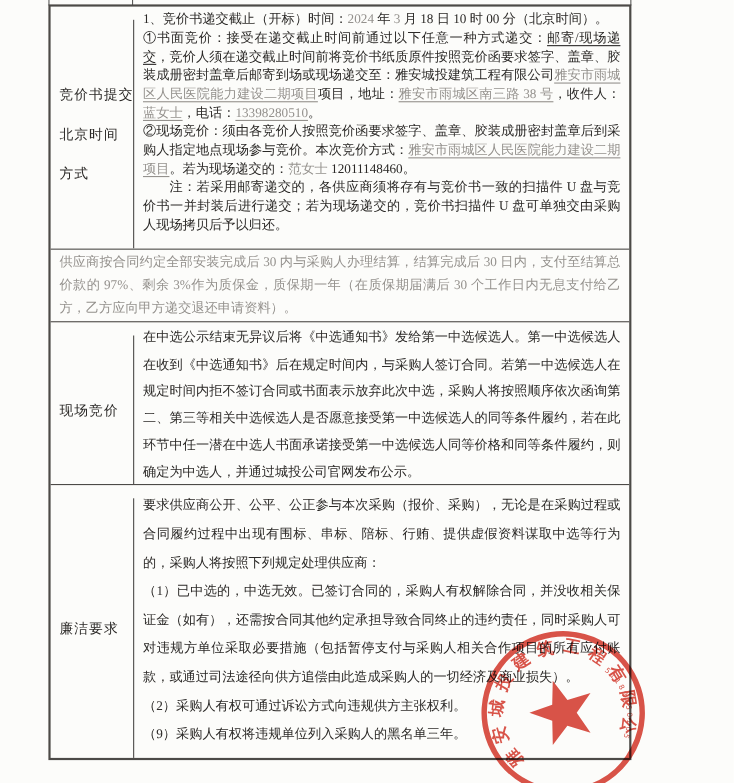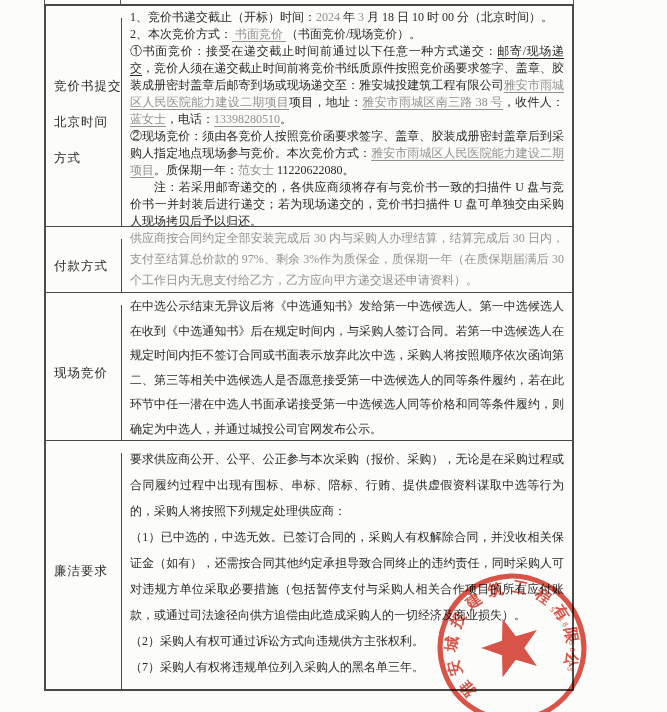--- a/index.html
+++ b/index.html
@@ -83,51 +83,47 @@
 
   <div class="doc-table">
       <div class="t-row">
         <div class="t-label">
           <div class="label-line">竞价书提交</div>
           <div class="label-line">北京时间</div>
           <div class="label-line">方式</div>
         </div>
         <div class="t-content">
           <p class="para"><span>1、竞价书递交截止（开标）时间：</span><span class="seg-g">2024</span><span> 年 </span><span class="seg-g">3</span><span> 月 18 日 10 时 00 分（北京时间）。</span></p>
-          <p class="para"><span>2、本次竞价方式：</span><span class="seg-g seg-u">&nbsp;书面竞价&nbsp;</span><span>（书面竞价/现场竞价）。</span></p>
           <p class="para"><span class="seg-b">①书面竞价：</span><span>接受在递交截止时间前通过以下任意一种方式递交：</span><span class="seg-b seg-u">邮寄/现场递交</span><span>，竞价人须在递交截止时间前将竞价书纸质原件按照竞价函要求签字、盖章、胶装成册密封盖章后邮寄到场或现场递交至：雅安城投建筑工程有限公司</span><span class="seg-g seg-u">雅安市雨城区人民医院能力建设二期项目</span><span>项目，地址：</span><span class="seg-g seg-u">雅安市雨城区南三路 38 号</span><span>，收件人：</span><span class="seg-g seg-u">蓝女士</span><span>，电话：</span><span class="seg-g seg-u">13398280510</span><span>。</span></p>
-          <p class="para"><span class="seg-b">②现场竞价：</span><span>须由各竞价人按照竞价函要求签字、盖章、胶装成册密封盖章后到采购人指定地点现场参与竞价。本次竞价方式：</span><span class="seg-g seg-u">雅安市雨城区人民医院能力建设二期项目</span><span>。质保期一年：</span><span class="seg-g">范女士</span><span> 11220622080。</span></p>
+          <p class="para"><span class="seg-b">②现场竞价：</span><span>须由各竞价人按照竞价函要求签字、盖章、胶装成册密封盖章后到采购人指定地点现场参与竞价。本次竞价方式：</span><span class="seg-g seg-u">雅安市雨城区人民医院能力建设二期项目</span><span>。若为现场递交的：</span><span class="seg-g">范女士</span><span> 12011148460。</span></p>
           <p class="para indent"><span>注：若采用邮寄递交的，各供应商须将存有与竞价书一致的扫描件 U 盘与竞价书一并封装后进行递交；若为现场递交的，竞价书扫描件 U 盘可单独交由采购人现场拷贝后予以归还。</span></p>
         </div>
       </div>
       <div class="t-row">
-        <div class="t-label">
-          <div class="label-line">付款方式</div>
-        </div>
         <div class="t-content">
           <p class="para"><span class="seg-g">供应商按合同约定全部安装完成后 30 内与采购人办理结算，结算完成后 30 日内，支付至结算总价款的 97%、剩余 3%作为质保金，质保期一年（在质保期届满后 30 个工作日内无息支付给乙方，乙方应向甲方递交退还申请资料）。</span></p>
         </div>
       </div>
       <div class="t-row">
         <div class="t-label">
           <div class="label-line">现场竞价</div>
         </div>
         <div class="t-content">
           <p class="para"><span>在中选公示结束无异议后将《中选通知书》发给第一中选候选人。第一中选候选人在收到《中选通知书》后在规定时间内，与采购人签订合同。若第一中选候选人在规定时间内拒不签订合同或书面表示放弃此次中选，采购人将按照顺序依次函询第二、第三等相关中选候选人是否愿意接受第一中选候选人的同等条件履约，若在此环节中任一潜在中选人书面承诺接受第一中选候选人同等价格和同等条件履约，则确定为中选人，并通过城投公司官网发布公示。</span></p>
         </div>
       </div>
       <div class="t-row">
         <div class="t-label">
           <div class="label-line">廉洁要求</div>
         </div>
         <div class="t-content">
           <p class="para"><span>要求供应商公开、公平、公正参与本次采购（报价、采购），无论是在采购过程或合同履约过程中出现有围标、串标、陪标、行贿、提供虚假资料谋取中选等行为的，采购人将按照下列规定处理供应商：</span></p>
           <p class="para"><span>（1）已中选的，中选无效。已签订合同的，采购人有权解除合同，并没收相关保证金（如有），还需按合同其他约定承担导致合同终止的违约责任，同时采购人可对违规方单位采取必要措施（包括暂停支付与采购人相关合作项目的所有应付账款，或通过司法途径向供方追偿由此造成采购人的一切经济及商业损失）。</span></p>
           <p class="para"><span>（2）采购人有权可通过诉讼方式向违规供方主张权利。</span></p>
-          <p class="para"><span>（7）采购人有权将违规单位列入采购人的黑名单三年。</span></p>
+          <p class="para"><span>（9）采购人有权将违规单位列入采购人的黑名单三年。</span></p>
         </div>
       </div>
     </div>
 
   <div class="seal">
     <svg viewBox="0 0 160 160" xmlns="http://www.w3.org/2000/svg">
       <defs>
         <path id="sealTextPath" d="M 35.8 111 A 54 54 0 1 1 124.2 111" fill="none"></path>
         <path id="sealSerialPath" d="M 126 56 A 52 52 0 0 1 122 120" fill="none"></path>
       </defs>

